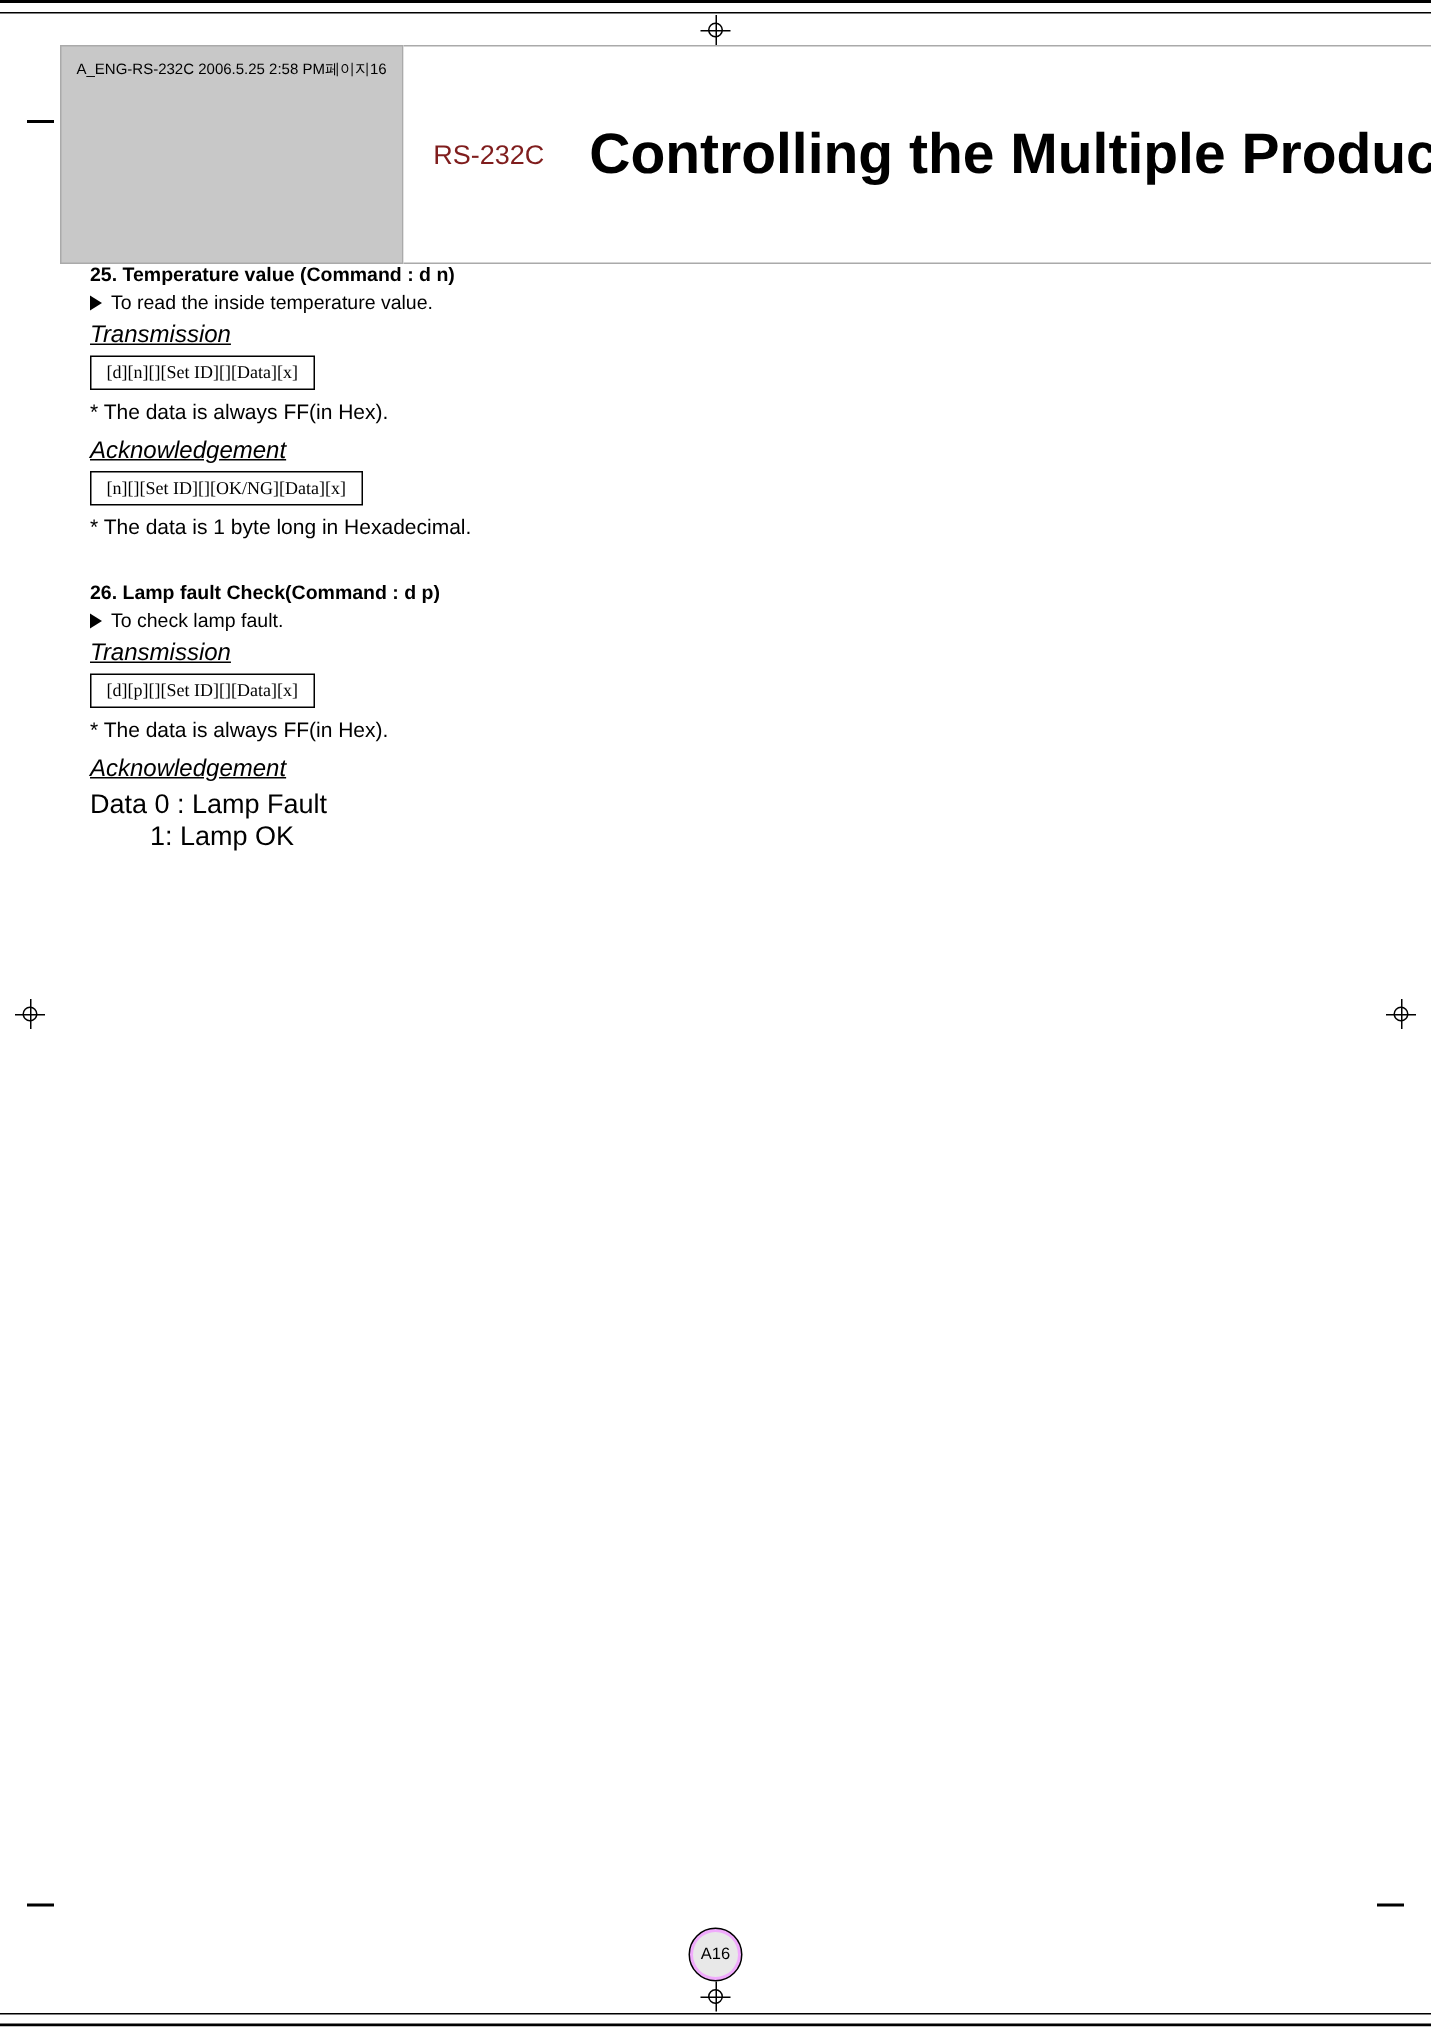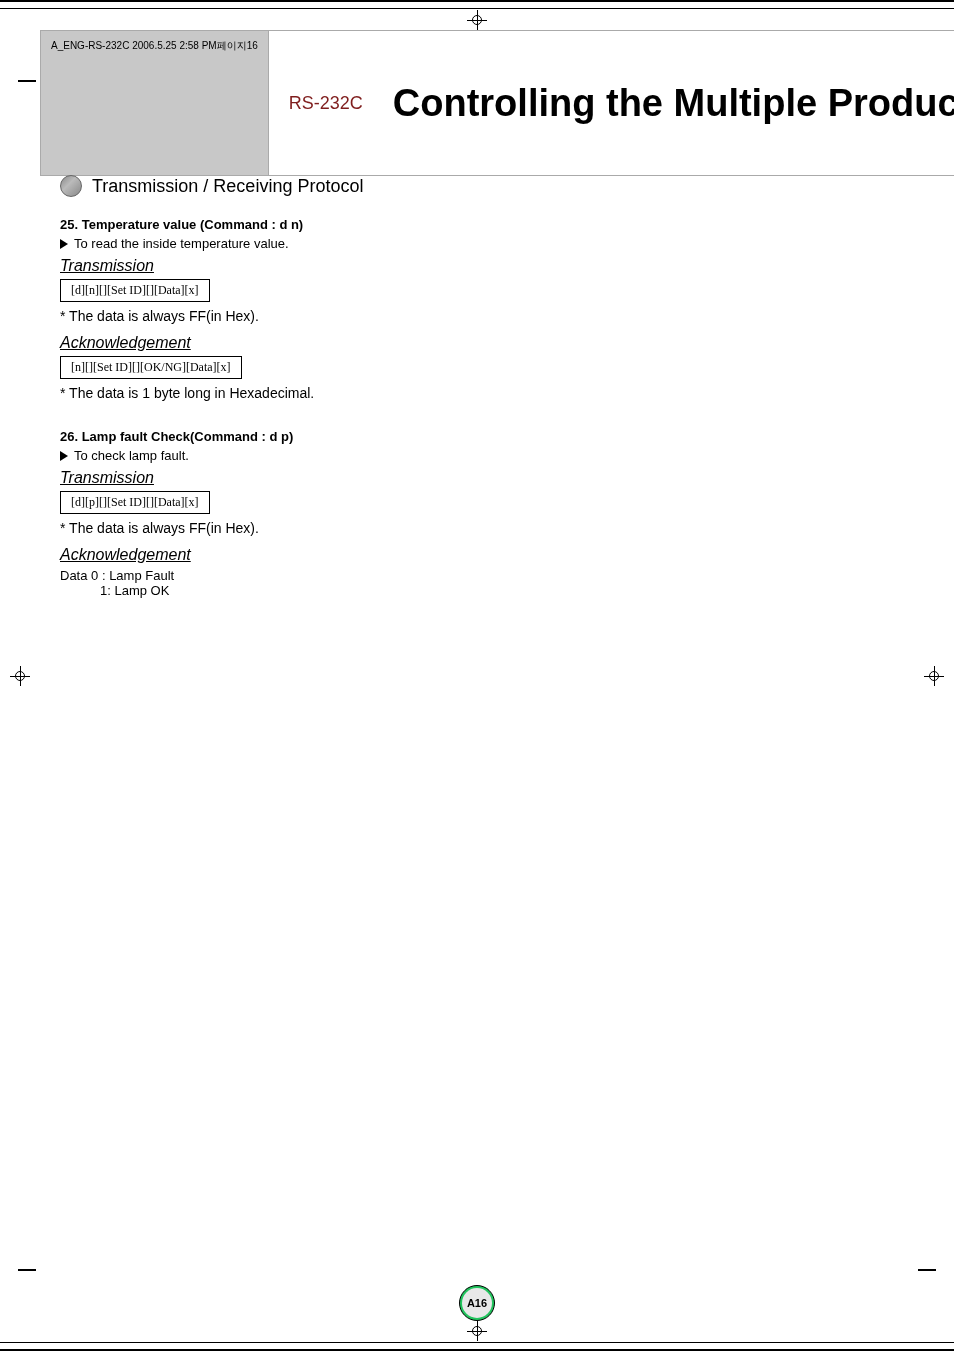--- a/index.html
+++ b/index.html
@@ -361,21 +361,21 @@
       margin-bottom: 6px;
       font-family: Liberation Serif, serif;
     }
 
     .note-text {
       font-size: 14px;
       margin-bottom: 10px;
     }
 
     .data-list {
-      font-size: 13px;
+      font-size: 18px;
       margin-top: 4px;
     }
 
     .data-list-item {
       margin-left: 0;
     }
 
     .data-list-item-sub {
       margin-left: 40px;
     }
@@ -387,22 +387,22 @@
       left: 50%;
       transform: translateX(-50%);
       width: 36px;
       height: 36px;
       border-radius: 50%;
       border: 1px solid #000;
       display: flex;
       align-items: center;
       justify-content: center;
       font-size: 12px;
-      font-weight: bold;
-      background: #22c55e;
+      font-weight: normal;
+      background: #f0abfc;
     }
 
     .page-number-badge-inner {
       width: 30px;
       height: 30px;
       border-radius: 50%;
       background: #e8e8e8;
       display: flex;
       align-items: center;
       justify-content: center;
@@ -444,24 +444,20 @@
       <span class="file-info">A_ENG-RS-232C  2006.5.25  2:58 PM페이지16</span>
     </div>
     <div class="header-right-panel">
       <span class="header-rs232c-label">RS-232C</span>
       <span class="header-title">Controlling the Multiple Product</span>
     </div>
   </div>
 
   <div class="main-content">
 
-    <div class="section-header">
-      <div class="circle-icon"></div>
-      <span class="section-title">Transmission / Receiving Protocol</span>
-    </div>
 
     <div class="command-section">
       <div class="command-heading">25. Temperature value (Command : d n)</div>
       <div class="command-desc">
         <span class="arrow-right"></span>
         <span>To read the inside temperature value.</span>
       </div>
       <div class="sub-label">Transmission</div>
       <div>
         <span class="code-box">[d][n][][Set ID][][Data][x]</span>

